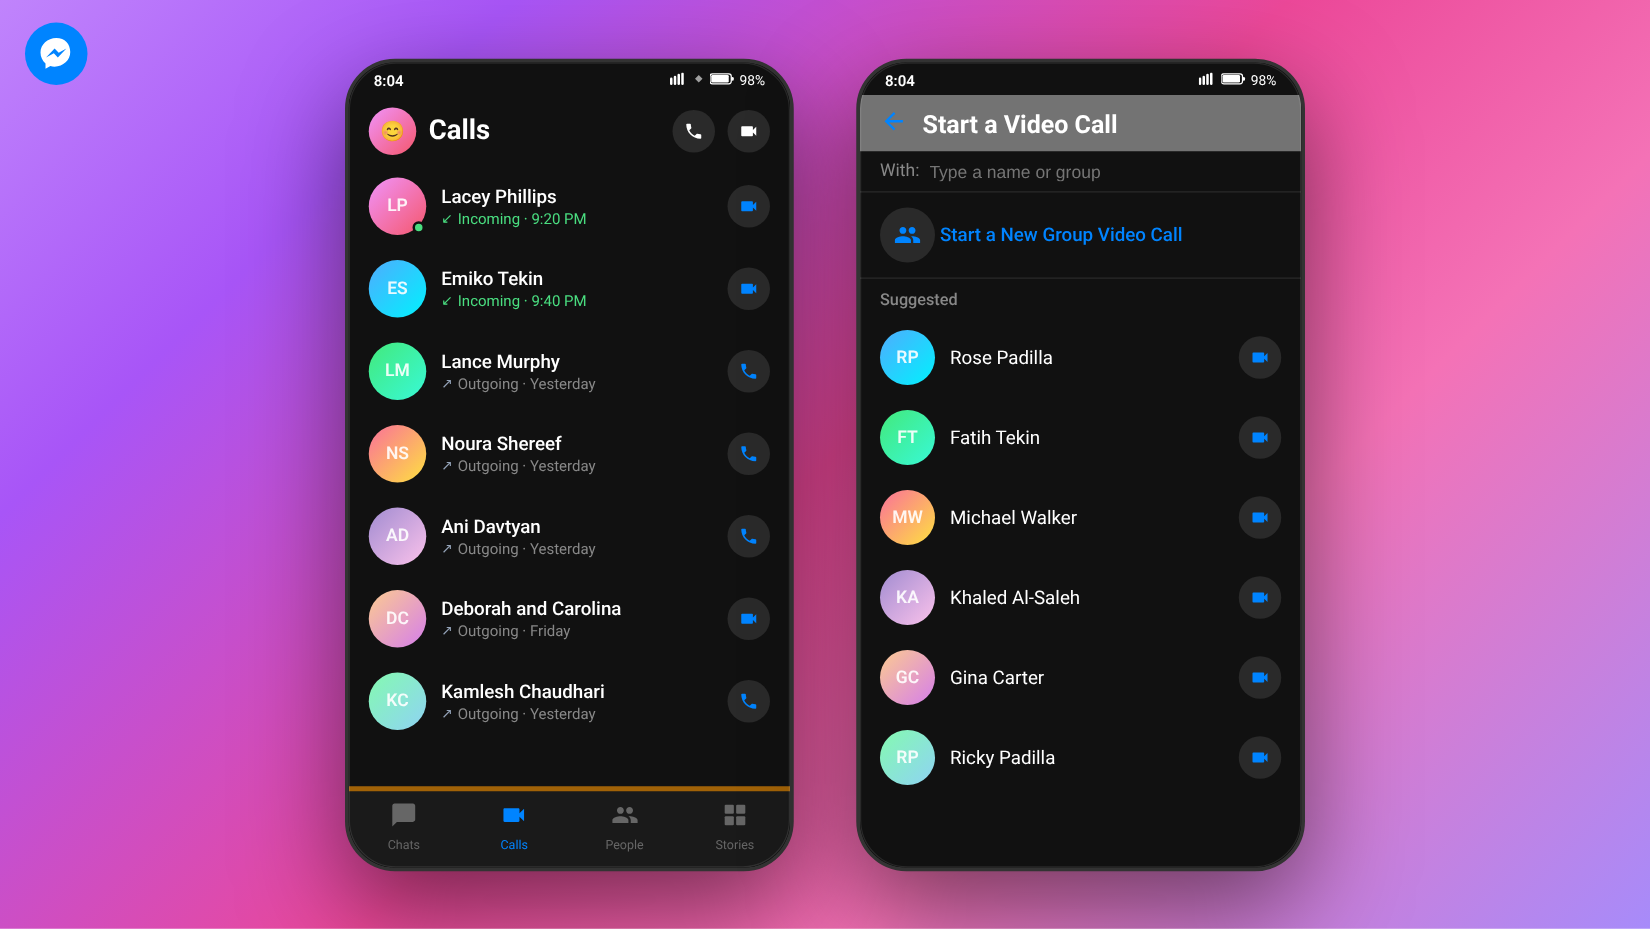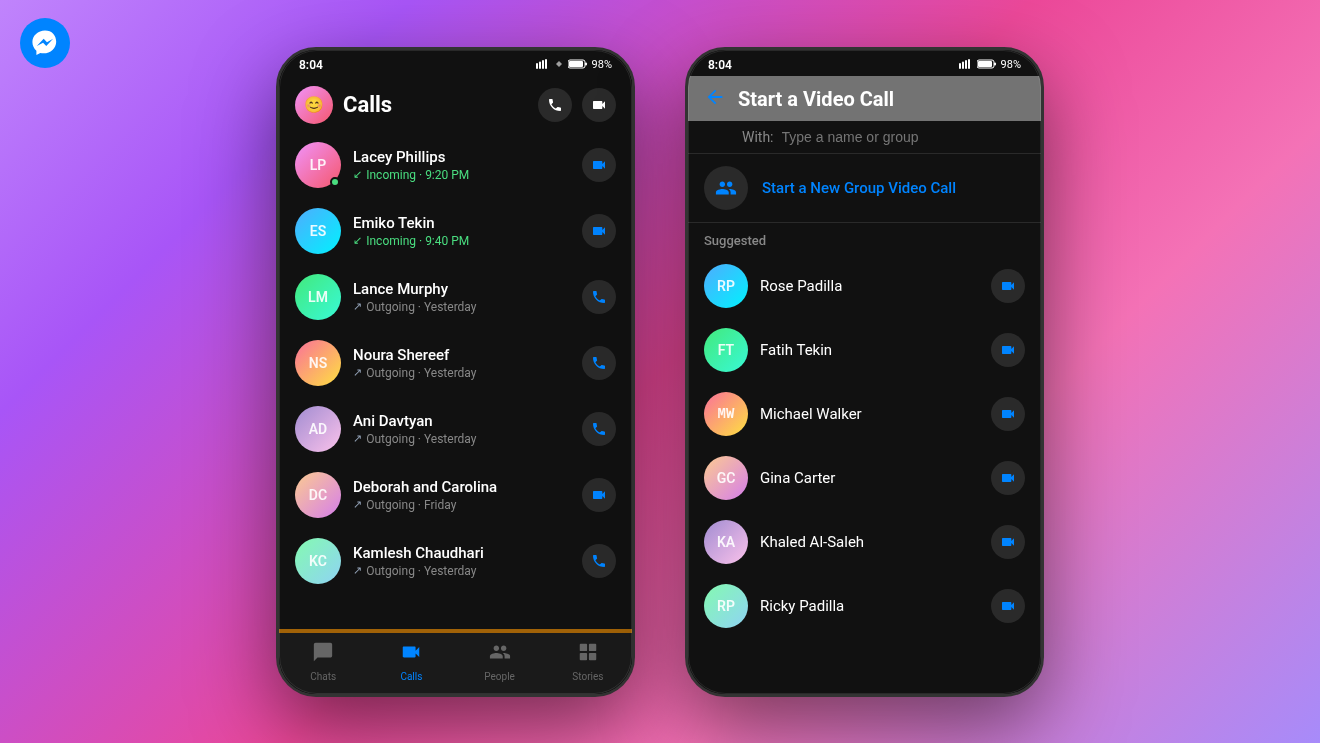--- a/index.html
+++ b/index.html
@@ -227,35 +227,34 @@
     .with-row {
       display: flex;
       align-items: center;
       padding: 8px 16px;
       gap: 8px;
       border-bottom: 1px solid #2a2a2a;
     }
     .with-label {
       color: #888;
       font-size: 14px;
-      margin-left: 38px;
     }
     .with-input {
       flex: 1;
       background: transparent;
       border: none;
       outline: none;
       color: #ccc;
       font-size: 14px;
     }
     .new-group-btn {
       display: flex;
       align-items: center;
       padding: 12px 16px;
-      gap: 14px;
+      gap: 4px;
       cursor: pointer;
       border-bottom: 1px solid #2a2a2a;
     }
     .group-icon {
       width: 44px; height: 44px;
       background: #2a2a2a;
       border-radius: 50%;
       display: flex;
       align-items: center;
       justify-content: center;
@@ -629,53 +628,53 @@
       FT
     </div>
     <span class="sug-name">Fatih Tekin</span>
     <div class="video-btn">
       <svg width="16" height="16" viewBox="0 0 24 24" fill="#0084ff">
                 <path d="M17 10.5V7c0-.55-.45-1-1-1H4c-.55 0-1 .45-1 1v10c0 .55.45 1 1 1h12c.55 0 1-.45 1-1v-3.5l4 4v-11l-4 4z"></path>
               </svg>
     </div>
   </div>
           <div class="suggested-item">
-    <div class="sug-avatar" style="background:linear-gradient(135deg,#fa709a,#fee140);display:flex;align-items:center;justify-content:center;font-weight:600;color:rgba(255,255,255,0.9);font-size:14px;font-family:Liberation Mono, monospace;">
+    <div class="sug-avatar" style="background:linear-gradient(135deg,#fa709a,#fee140);display:flex;align-items:center;justify-content:center;font-weight:600;color:rgba(255,255,255,0.9);font-size:14px;">
       MW
     </div>
     <span class="sug-name">Michael Walker</span>
+    <div class="video-btn">
+      <svg width="16" height="16" viewBox="0 0 24 24" fill="#0084ff">
+                <path d="M17 10.5V7c0-.55-.45-1-1-1H4c-.55 0-1 .45-1 1v10c0 .55.45 1 1 1h12c.55 0 1-.45 1-1v-3.5l4 4v-11l-4 4z"></path>
+              </svg>
+    </div>
+  </div>
+          <div class="suggested-item">
+    <div class="sug-avatar" style="background:linear-gradient(135deg,#a18cd1,#fbc2eb);display:flex;align-items:center;justify-content:center;font-weight:600;color:rgba(255,255,255,0.9);font-size:14px;">
+      KA
+    </div>
+    <span class="sug-name">Khaled Al-Saleh</span>
     <div class="video-btn">
       <svg width="16" height="16" viewBox="0 0 24 24" fill="#0084ff">
                 <path d="M17 10.5V7c0-.55-.45-1-1-1H4c-.55 0-1 .45-1 1v10c0 .55.45 1 1 1h12c.55 0 1-.45 1-1v-3.5l4 4v-11l-4 4z"></path>
               </svg>
     </div>
   </div>
           <div class="suggested-item">
     <div class="sug-avatar" style="background:linear-gradient(135deg,#fccb90,#d57eeb);display:flex;align-items:center;justify-content:center;font-weight:600;color:rgba(255,255,255,0.9);font-size:14px;">
       GC
     </div>
     <span class="sug-name">Gina Carter</span>
     <div class="video-btn">
       <svg width="16" height="16" viewBox="0 0 24 24" fill="#0084ff">
                 <path d="M17 10.5V7c0-.55-.45-1-1-1H4c-.55 0-1 .45-1 1v10c0 .55.45 1 1 1h12c.55 0 1-.45 1-1v-3.5l4 4v-11l-4 4z"></path>
               </svg>
     </div>
   </div>
           <div class="suggested-item">
-    <div class="sug-avatar" style="background:linear-gradient(135deg,#a18cd1,#fbc2eb);display:flex;align-items:center;justify-content:center;font-weight:600;color:rgba(255,255,255,0.9);font-size:14px;">
-      KA
-    </div>
-    <span class="sug-name">Khaled Al-Saleh</span>
-    <div class="video-btn">
-      <svg width="16" height="16" viewBox="0 0 24 24" fill="#0084ff">
-                <path d="M17 10.5V7c0-.55-.45-1-1-1H4c-.55 0-1 .45-1 1v10c0 .55.45 1 1 1h12c.55 0 1-.45 1-1v-3.5l4 4v-11l-4 4z"></path>
-              </svg>
-    </div>
-  </div>
-          <div class="suggested-item">
     <div class="sug-avatar" style="background:linear-gradient(135deg,#84fab0,#8fd3f4);display:flex;align-items:center;justify-content:center;font-weight:600;color:rgba(255,255,255,0.9);font-size:14px;">
       RP
     </div>
     <span class="sug-name">Ricky Padilla</span>
     <div class="video-btn">
       <svg width="16" height="16" viewBox="0 0 24 24" fill="#0084ff">
                 <path d="M17 10.5V7c0-.55-.45-1-1-1H4c-.55 0-1 .45-1 1v10c0 .55.45 1 1 1h12c.55 0 1-.45 1-1v-3.5l4 4v-11l-4 4z"></path>
               </svg>
     </div>
   </div>

